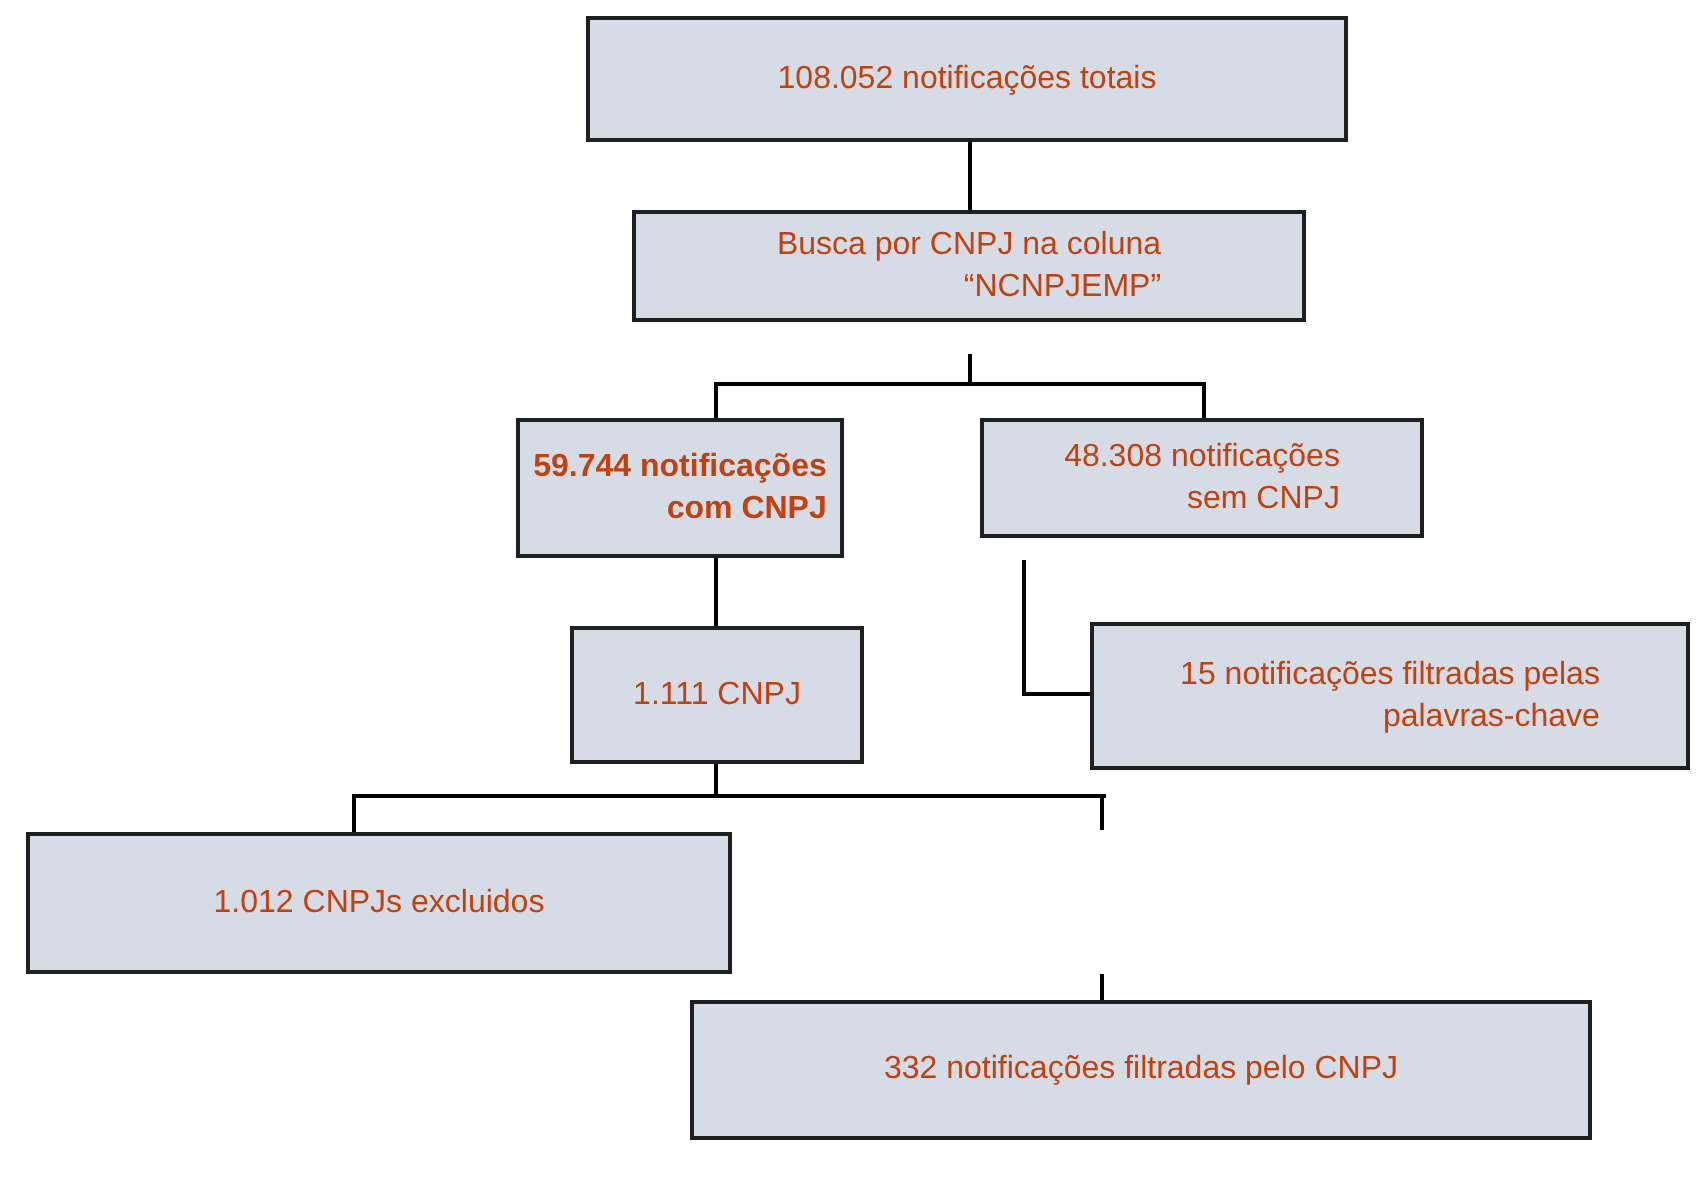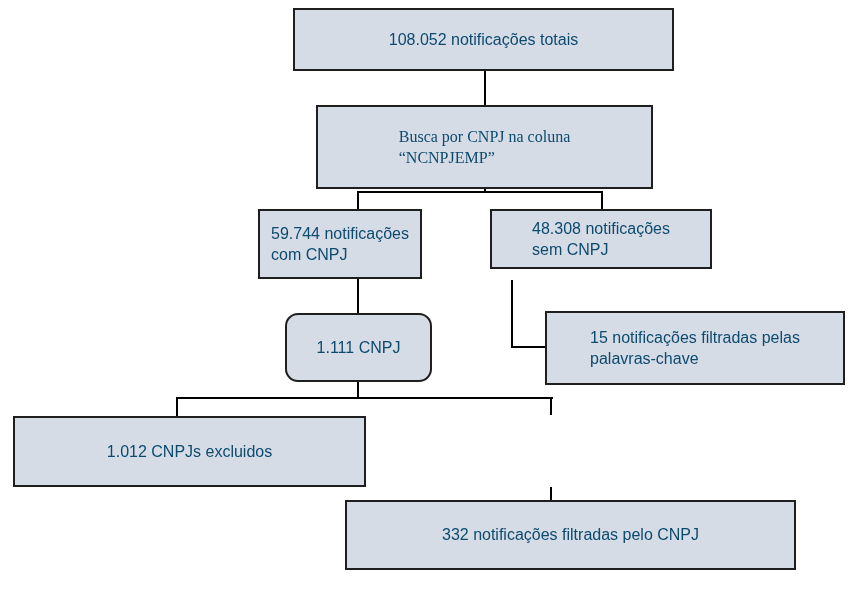--- a/index.html
+++ b/index.html
@@ -16,37 +16,37 @@
     overflow: hidden;
   }
   .node {
     position: absolute;
     box-sizing: border-box;
     background: #d6dce6;
     border: 2px solid #1f1f1f;
     display: flex;
     align-items: center;
     justify-content: center;
-    text-align: left;
+    text-align: right;
     white-space: pre-line;
     font-size: 16px;
     line-height: 1.32;
-    color: #0c4a6e;
+    color: #c2410c;
   }
   .conn {
     position: absolute;
     background: #000000;
   }
 
   
   .n-total { left: 293px; top: 8px;   width: 381px; height: 63px; }
-  .n-busca { left: 316px; top: 105px; width: 337px; height: 84px; font-family: Liberation Serif, serif; }
-  .n-com   { left: 258px; top: 209px; width: 164px; height: 70px; }
+  .n-busca { left: 316px; top: 105px; width: 337px; height: 56px; }
+  .n-com   { left: 258px; top: 209px; width: 164px; height: 70px; font-weight: bold; }
   .n-sem   { left: 490px; top: 209px; width: 222px; height: 60px; }
-  .n-1111  { left: 285px; top: 313px; width: 147px; height: 69px; border-radius: 13px; }
+  .n-1111  { left: 285px; top: 313px; width: 147px; height: 69px; }
   .n-15    { left: 545px; top: 311px; width: 300px; height: 74px; }
   .n-1012  { left: 2px;   top: 416px; width: 353px; height: 71px; margin-left: 11px; }
   .n-99    { left: 383px; top: 415px; width: 335px; height: 72px; }
   .n-332   { left: 345px; top: 500px; width: 451px; height: 70px; }
 
   
   .c1  { left: 484px; top: 71px;  width: 2px;   height: 34px; }
   .c2a { left: 484px; top: 177px; width: 2px;   height: 16px; }
   .c2b { left: 357px; top: 191px; width: 246px; height: 2px;  }
   .c2c { left: 357px; top: 191px; width: 2px;   height: 18px; }

